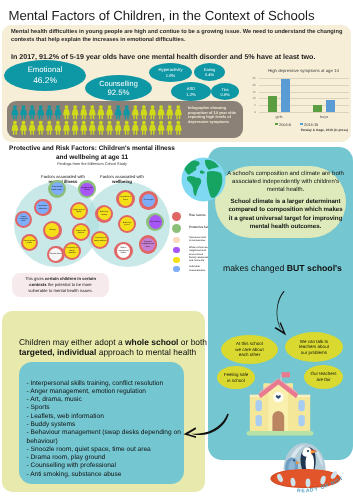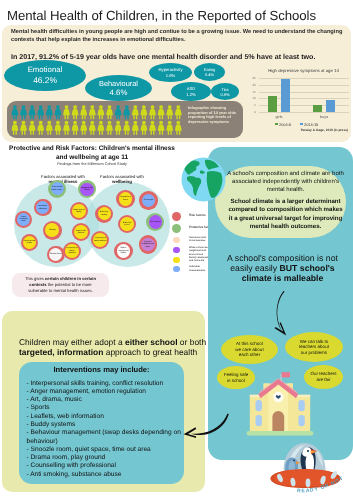--- a/index.html
+++ b/index.html
@@ -81,33 +81,33 @@
   .sb{position:absolute;border-radius:50%;background:#d9d92f;display:flex;align-items:center;
       flex-direction:column;justify-content:center;text-align:center;font-size:4.5px;color:#111;line-height:5.6px;padding:0 4px;box-sizing:border-box;}
 
   svg{display:block;overflow:visible;}
 </style>
 </head>
 <body>
 
 <div class="poster">
 
-  <div class="abs" id="title">Mental Health of Children, in the Reported of Schools</div>
+  <div class="abs" id="title">Mental Factors of Children, in the Context of Schools</div>
 
   <div class="abs" id="cream"></div>
   <div class="abs" id="intro1">Mental health difficulties in young people are high and contiue to be a growing issue. We need to understand the changing contexts that help explain the increases in emotional difficulties.</div>
   <div class="abs" id="intro2">In 2017, 91.2% of 5-19 year olds have one mental health disorder and 5% have at least two.</div>
 
   <div class="bub" style="left:4px;top:60px;width:82px;height:31px;">
     <span class="bl" style="font-size:7.8px">Emotional</span>
     <span class="bv" style="font-size:8.4px">46.2%</span>
   </div>
   <div class="bub" style="left:85px;top:75px;width:67px;height:26px;">
-    <span class="bl" style="font-size:7.4px">Behavioural</span>
-    <span class="bv" style="font-size:7.8px">4.6%</span>
+    <span class="bl" style="font-size:7.4px">Counselling</span>
+    <span class="bv" style="font-size:7.8px">92.5%</span>
   </div>
   <div class="bub" style="left:149px;top:63px;width:43px;height:19px;">
     <span class="bl" style="font-size:4.2px">Hyperactivity</span>
     <span class="bv" style="font-size:4.2px">1.6%</span>
   </div>
   <div class="bub" style="left:194px;top:63px;width:31px;height:18px;">
     <span class="bl" style="font-size:4px">Eating</span>
     <span class="bv" style="font-size:4px">0.4%</span>
   </div>
   <div class="bub" style="left:171px;top:82px;width:40px;height:19px;">
@@ -440,23 +440,22 @@
       <div>associated independently with children's</div>
       <div>mental health.</div>
     </div>
   <div class="abs" id="gp2">
       <div>School climate is a larger determinant</div>
       <div>compared to composition which makes</div>
       <div>it a great universal target for improving</div>
       <div>mental health outcomes.</div>
     </div>
   <div class="abs" id="tp">
-    <span>A school's composition is not</span><br>
-    <span>easily easily </span><b>BUT school's</b><br>
-    <b>climate is malleable</b>
+    <br>
+    <span>makes changed </span><b>BUT school's</b><br>
   </div>
 
   <div class="sb" style="left:221px;top:335px;width:57px;height:29px;">
       <div>At this school</div>
       <div>we care about</div>
       <div>each other</div>
     </div>
   <div class="sb" style="left:285px;top:332px;width:58px;height:30px;">
       <div>We can talk to</div>
       <div>teachers about</div>
@@ -497,25 +496,24 @@
 
   <div class="abs" id="arrow1" style="left:271px;top:289px;">
       <svg width="24" height="48" viewBox="0 0 24 48">
         <path d="M12.5 2 C6.5 9 3.8 22 7.0 34 C7.8 37 9.0 39.2 10.6 41.2 C9.2 38.8 8.0 35.6 7.2 32 C4.6 20.5 7.8 9 13.6 2.4 Z" fill="#111"></path>
         <path d="M3.6 39.2 L15.2 46.4 L9.8 33.2 L8.55 34.0 L12.2 42.6 L4.6 38.0 Z" fill="#111"></path>
       </svg>
     </div>
 
   <div class="abs" id="yellow"></div>
   <div class="abs" id="yintro">
-    <div style="white-space:nowrap;"><span>Children may either adopt a </span><b>either school</b><span> or both</span></div>
-    <div style="white-space:nowrap;"><b>targeted, information</b><span> approach to great health</span></div>
+    <div style="white-space:nowrap;"><span>Children may either adopt a </span><b>whole school</b><span> or both</span></div>
+    <div style="white-space:nowrap;"><b>targeted, individual</b><span> approach to mental health</span></div>
   </div>
   <div class="abs" id="ybox"></div>
-  <div class="abs" id="ybt">Interventions may include:</div>
   <div class="abs" id="ylist">
       <div>- Interpersonal skills training, conflict resolution</div>
       <div>- Anger management, emotion regulation</div>
       <div>- Art, drama, music</div>
       <div>- Sports</div>
       <div>- Leaflets, web information</div>
       <div>- Buddy systems</div>
       <div>- Behaviour management (swap desks depending on behaviour)</div>
       <div>- Snoozle room, quiet space, time out area</div>
       <div>- Drama room, play ground</div>

